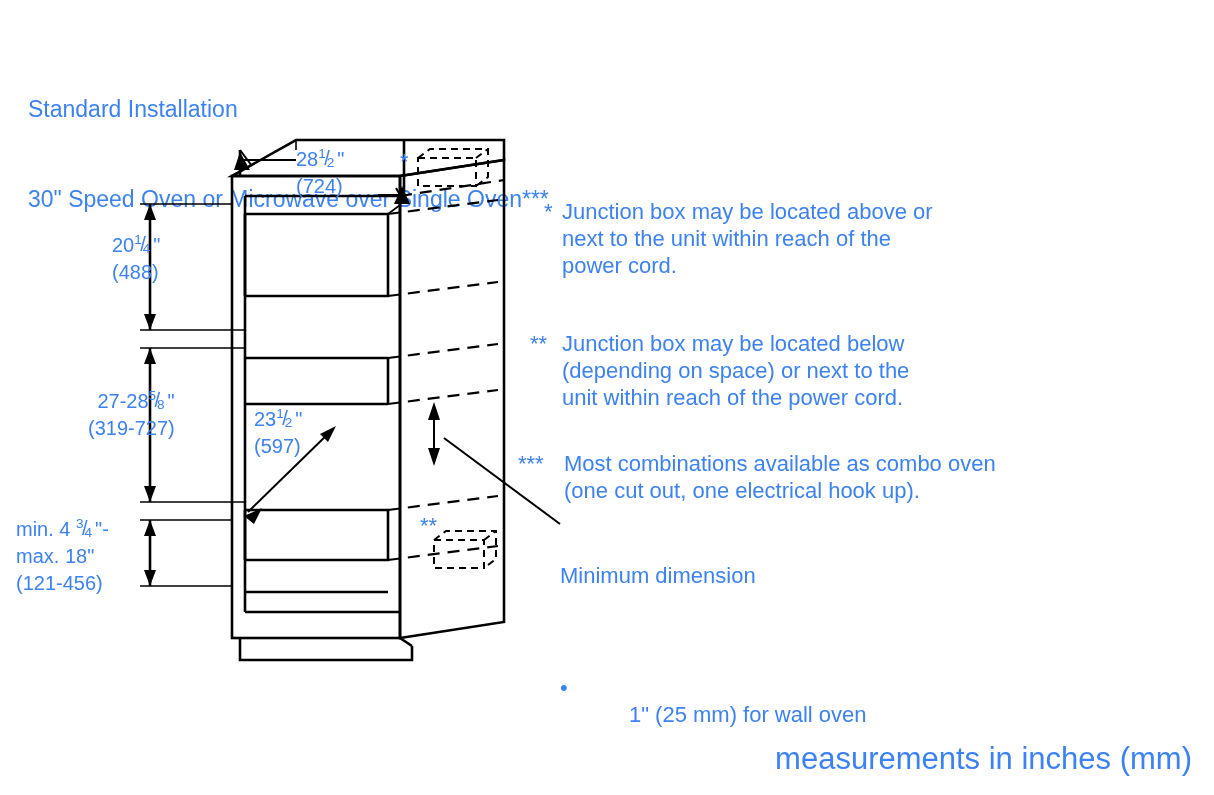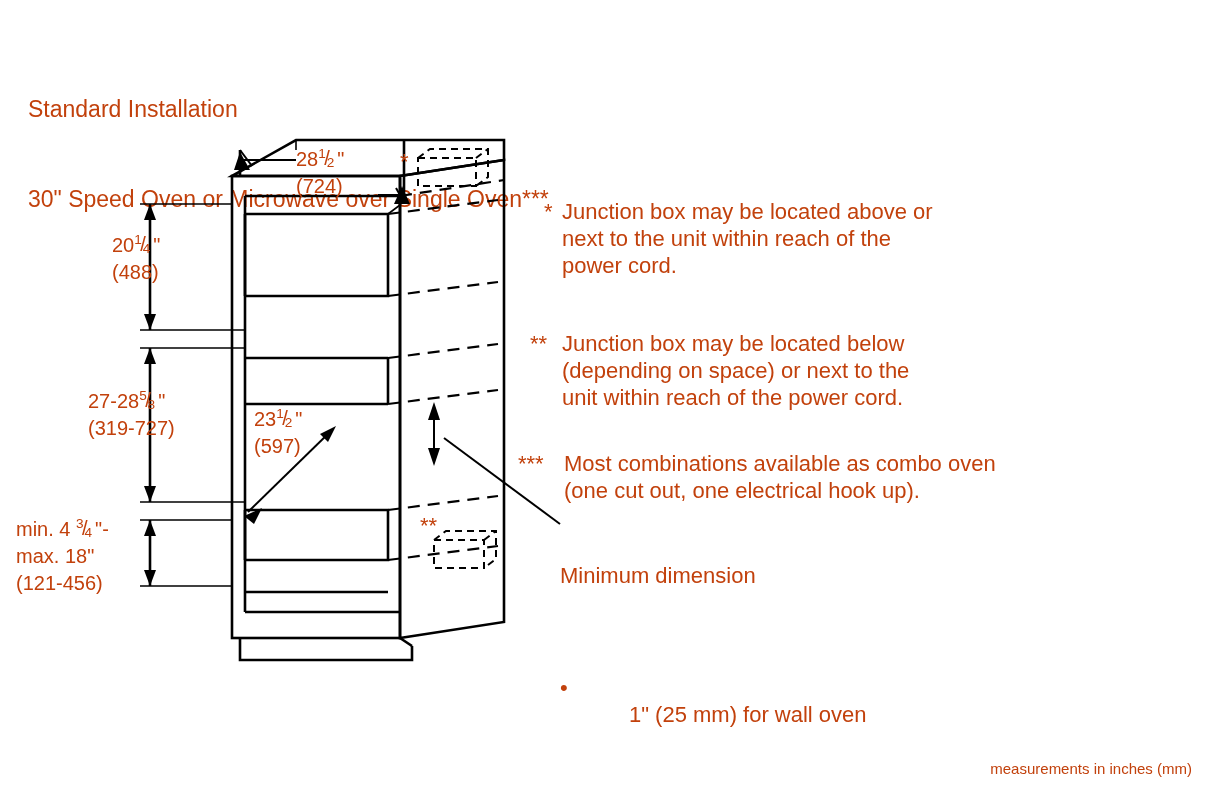--- a/index.html
+++ b/index.html
@@ -6,21 +6,21 @@
     margin: 0;
     padding: 0;
     background: #ffffff;
   }
   #page {
     position: relative;
     width: 1214px;
     height: 795px;
     background: #ffffff;
     font-family: "Liberation Sans", sans-serif;
-    color: #c2410c;
+    color: #3b82f6;
     overflow: hidden;
   }
   .title-block {
     position: absolute;
     left: 28px;
     top: 34px;
     font-size: 23px;
     line-height: 30px;
     white-space: pre;
   }
@@ -84,21 +84,21 @@
     display: flex;
     align-items: flex-start;
   }
   .bullet-dot {
     flex: 0 0 20px;
   }
   .units {
     position: absolute;
     right: 22px;
     bottom: 18px;
-    font-size: 15px;
+    font-size: 31px;
     white-space: nowrap;
   }
 </style>
 </head>
 <body>
 
 <div id="page">
 
   <div class="title-block">
     <div>Standard Installation</div>
@@ -212,21 +212,21 @@
   <div class="dim-label" style="left:296px; top:146px;">
     <span>28</span><span class="frac"><span class="num">1</span><span class="sl">/</span><span class="den">2</span></span><span>"</span>
     <div style="">(724)</div>
   </div>
 
   <div class="dim-label" style="left:112px; top:232px;">
     <span>20</span><span class="frac"><span class="num">1</span><span class="sl">/</span><span class="den">4</span></span><span>"</span>
     <div>(488)</div>
   </div>
 
-  <div class="dim-label" style="left:88px; top:388px;">
+  <div class="dim-label" style="left:88px; top:388px;text-align:right;">
     <span>27-28</span><span class="frac"><span class="num">5</span><span class="sl">/</span><span class="den">8</span></span><span>"</span>
     <div>(319-727)</div>
   </div>
 
   <div class="dim-label" style="left:254px; top:406px;">
     <span>23</span><span class="frac"><span class="num">1</span><span class="sl">/</span><span class="den">2</span></span><span>"</span>
     <div>(597)</div>
   </div>
 
   <div class="dim-label" style="left:8px; top:516px;margin-left:8px;">

